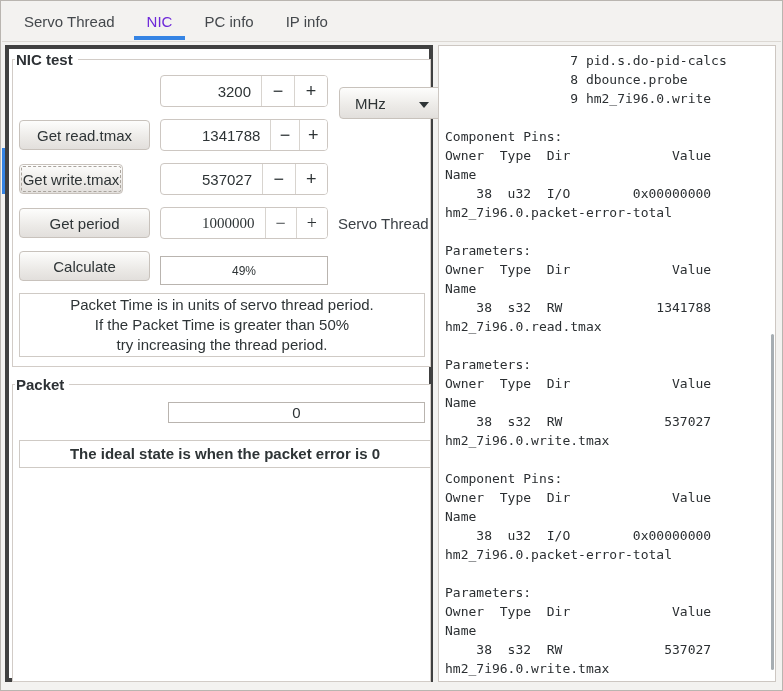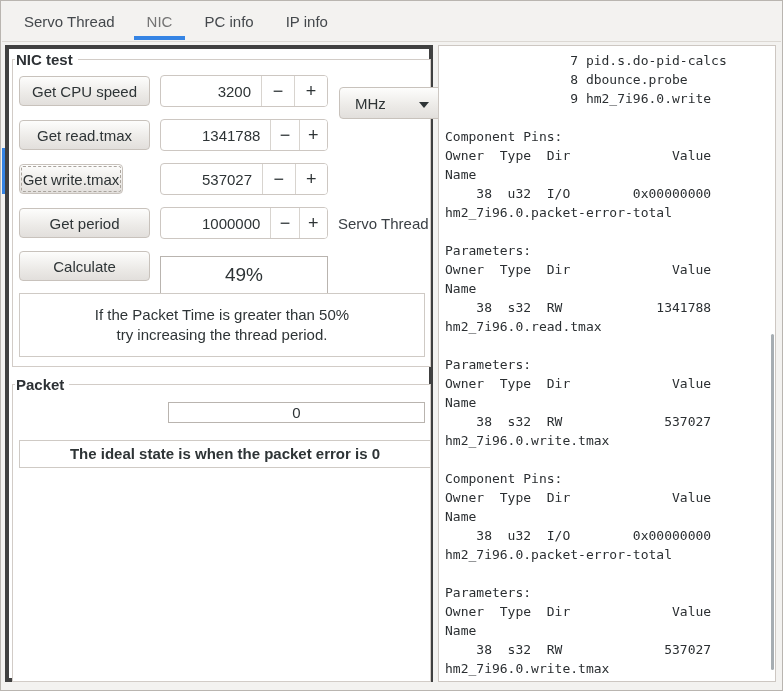--- a/index.html
+++ b/index.html
@@ -14,21 +14,21 @@
   
   .tabbar {
     position: absolute; top: 1px; left: 1px; right: 1px; height: 40px;
     display: flex; align-items: stretch; gap: 6px; padding-left: 9px;
     background: #f3f2f0; border-bottom: 1px solid #dcd8d3;
   }
   .tab {
     position: relative; display: flex; align-items: center;
     padding: 0 13px; font-size: 15px; color: #44484c; cursor: default;
   }
-  .tab.active { color: #737373; }
+  .tab.active { color: #6d28d9; }
   .tab.active::after {
     content: ""; position: absolute; left: 0; right: 0; bottom: 1px;
     height: 4px; background: #3584e4;
   }
 
   
   .left-pane {
     position: absolute; left: 4px; top: 44px; width: 428px; height: 637px;
     background: #ffffff; border: 4px solid #404040;
   }
@@ -97,24 +97,24 @@
     border: 1px solid #c8c2bc; border-radius: 4px; margin-top: 12px;
   }
   .combo-arrow {
     position: absolute; right: 13px; top: 14px;
     width: 0; height: 0;
     border-left: 5px solid transparent; border-right: 5px solid transparent;
     border-top: 6px solid #2e3436;
   }
 
   .progress-box {
-    position: absolute; left: 147px; top: 196px; width: 168px; height: 38px;
+    position: absolute; left: 147px; top: 196px; width: 168px; height: 29px;
     background: #ffffff; border: 1px solid #b9b4af;
     display: flex; align-items: center; justify-content: center;
-    font-size: 19px; color: #2e3436;
+    font-size: 12px; color: #2e3436;
   }
   .entry {
     position: absolute; background: #ffffff; border: 1px solid #b9b4af;
     display: flex; align-items: center; justify-content: center;
     font-size: 15px; color: #2e3436;
   }
 
   .note {
     position: absolute; border: 1px solid #cfcac5; background: #ffffff;
     text-align: center; font-size: 15px; line-height: 20px; color: #2e3436;
@@ -140,21 +140,20 @@
     <div class="tab">IP info</div>
   </div>
 
   <div class="left-edge-scroll"></div>
 
   <div class="left-pane">
 
     <div class="frame frame-nic">
       <div class="frame-title">NIC test</div>
 
-      <div class="btn" style="left:6px; top:16px; width:131px;">Get CPU speed</div>
       <div class="spin" style="left:147px; top:15px;">
         <div class="spin-value">3200</div>
         <div class="spin-btn">−</div>
         <div class="spin-btn">+</div>
       </div>
       <div class="combo">
         <span>MHz</span>
         <span class="combo-arrow"></span>
       </div>
 
@@ -166,31 +165,32 @@
       </div>
 
       <div class="btn focused" style="left:6px; top:104px; width:104px;">Get write.tmax</div>
       <div class="spin" style="left:147px; top:103px;">
         <div class="spin-value">537027</div>
         <div class="spin-btn">−</div>
         <div class="spin-btn">+</div>
       </div>
 
       <div class="btn" style="left:6px; top:148px; width:131px;">Get period</div>
-      <div class="spin" style="left:147px; top:147px;">
+      <div class="spin" style="left:147px; top:147px;font-family:Liberation Serif, serif;">
         <div class="spin-value">1000000</div>
         <div class="spin-btn">−</div>
         <div class="spin-btn">+</div>
       </div>
       <div class="inline-label" style="left:325px; top:147px; height:32px;">Servo Thread</div>
 
       <div class="btn" style="left:6px; top:191px; width:131px;">Calculate</div>
       <div class="progress-box">49%</div>
 
       <div class="note note-nic">
+        <div>Packet Time is in units of servo thread period.</div>
         <div>If the Packet Time is greater than 50%</div>
         <div>try increasing the thread period.</div>
       </div>
     </div>
 
     <div class="frame frame-packet">
       <div class="frame-title">Packet</div>
 
       <div class="entry" style="left:155px; top:17px; width:257px; height:21px;">0</div>
 

